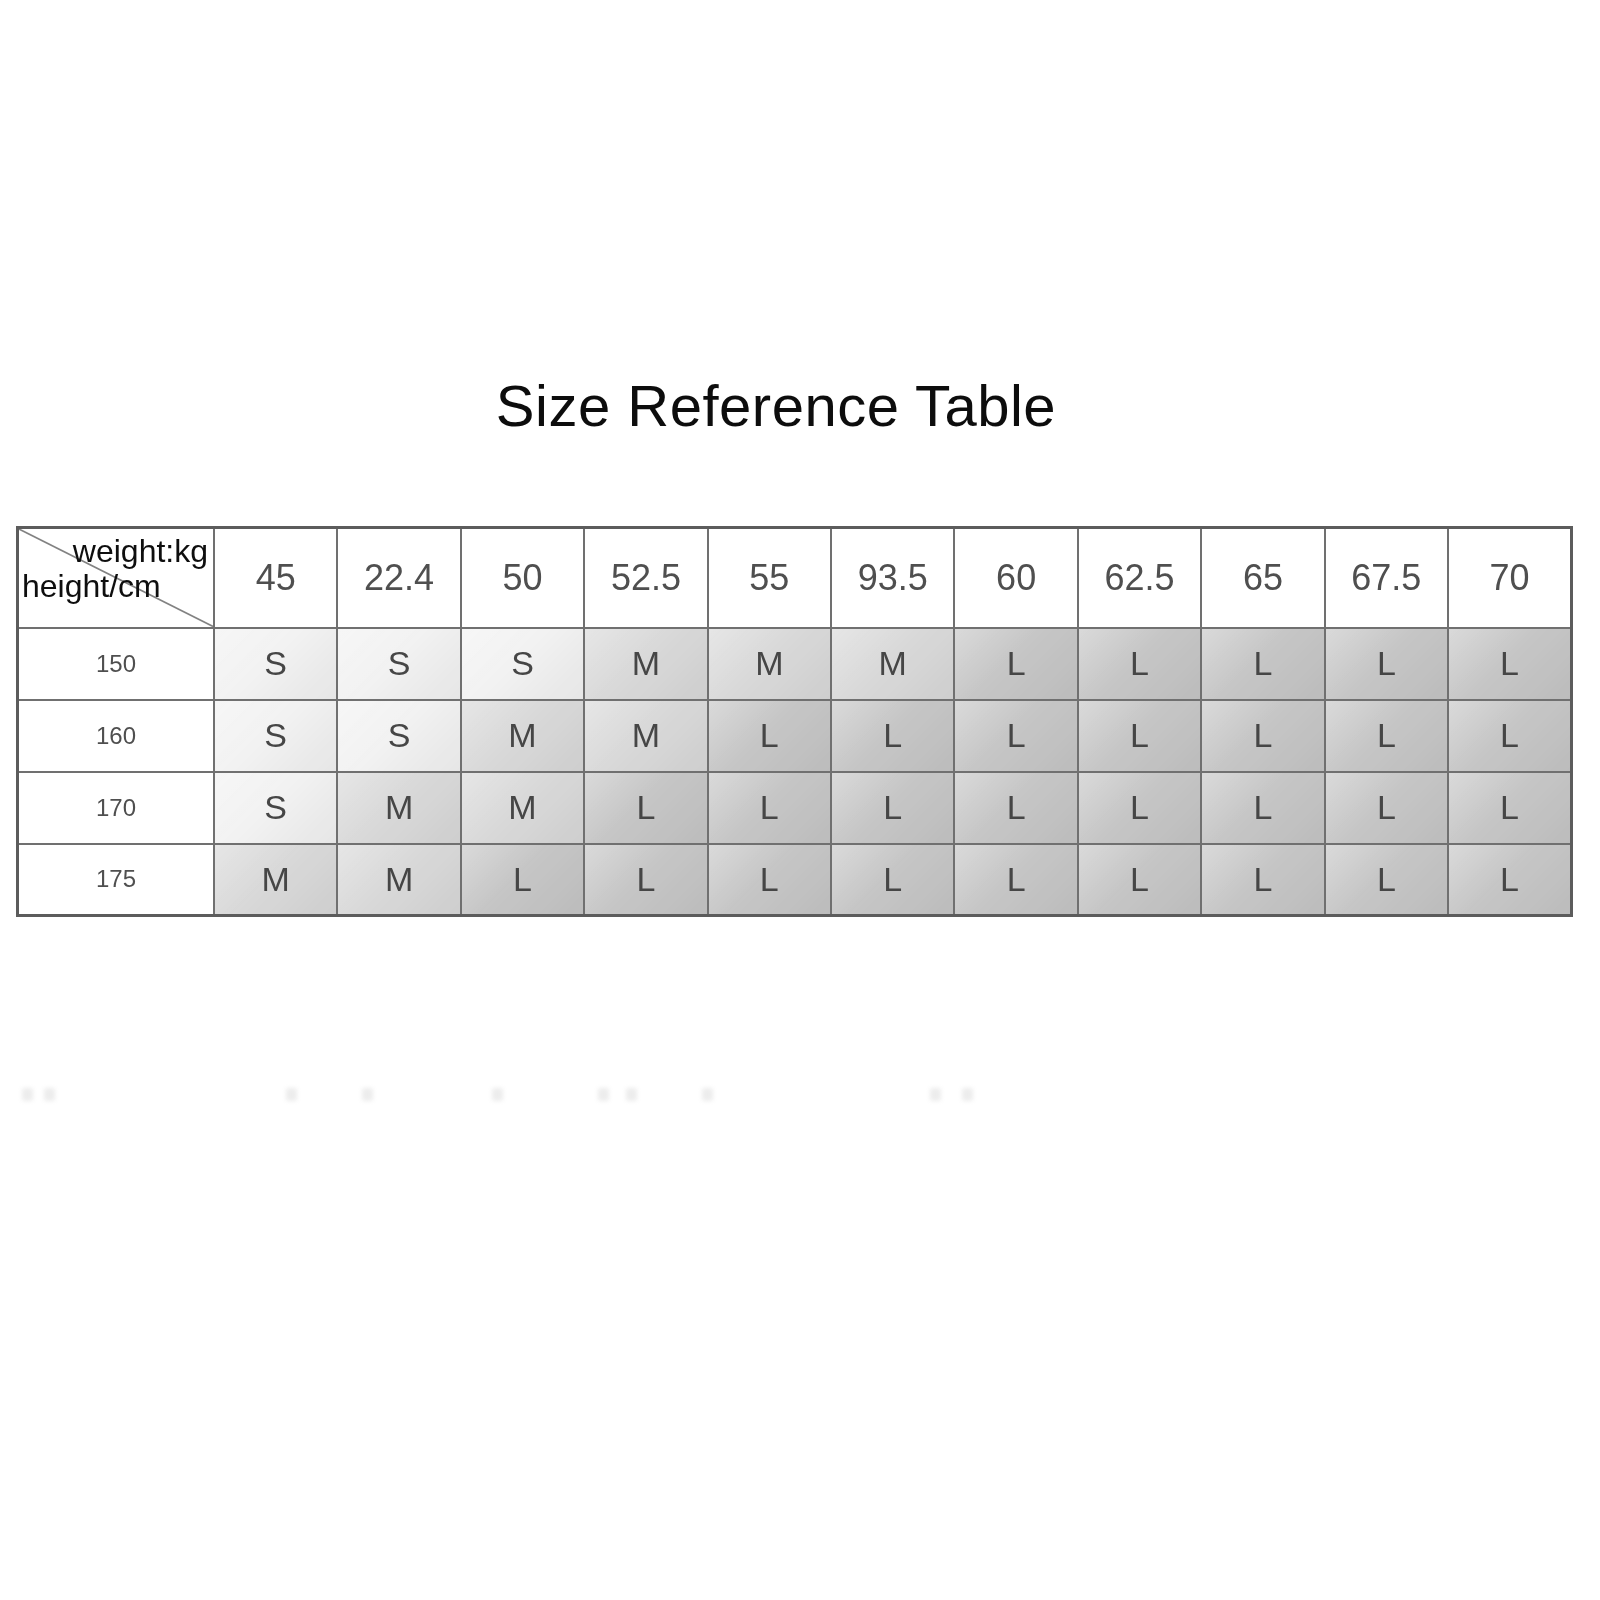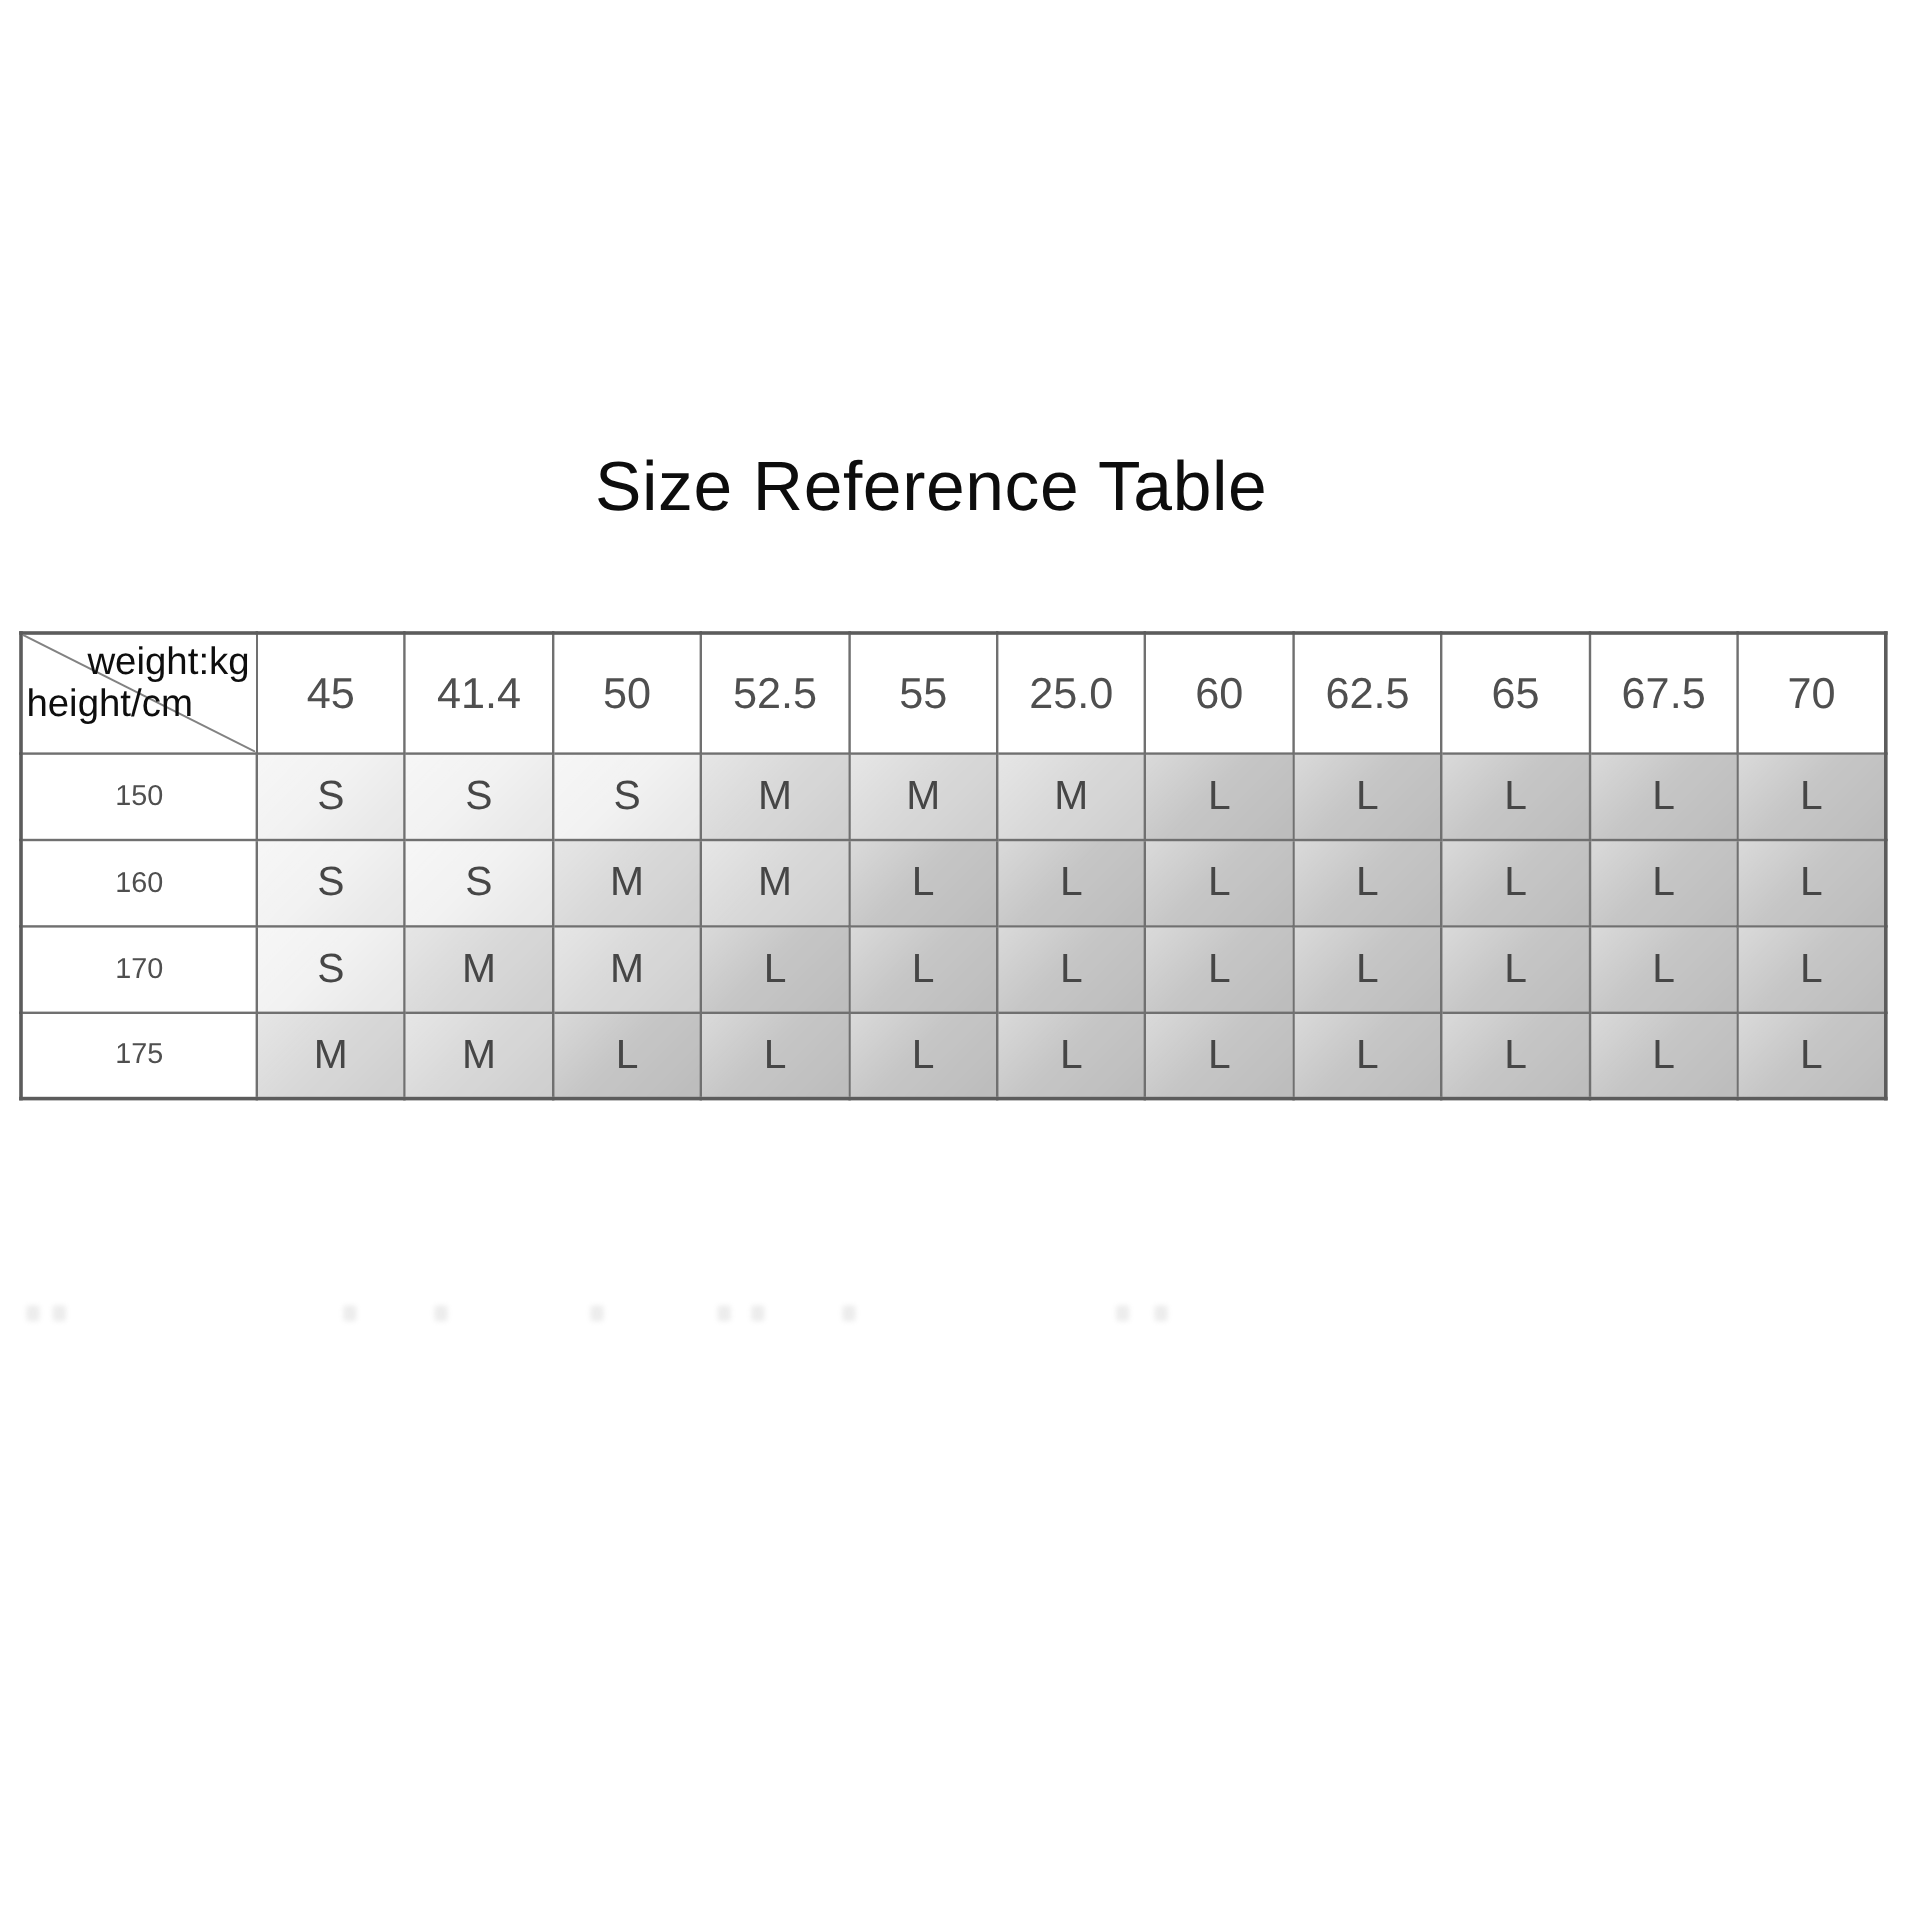--- a/index.html
+++ b/index.html
@@ -129,25 +129,25 @@
       <tr class="header-row">
         <th class="corner">
           <svg viewBox="0 0 194 100" preserveAspectRatio="none">
             <line x1="0" y1="0" x2="194" y2="100" stroke="#828282" stroke-width="1.6" vector-effect="non-scaling-stroke"></line>
           </svg>
           <span class="corner-top">weight:kg</span>
           <span class="corner-bottom">height/cm</span>
         </th>
 
       <th class="wcol">45</th>
-          <th class="wcol">41.4</th>
+          <th class="wcol">22.4</th>
           <th class="wcol">50</th>
           <th class="wcol">52.5</th>
           <th class="wcol">55</th>
-          <th class="wcol">25.0</th>
+          <th class="wcol">93.5</th>
           <th class="wcol">60</th>
           <th class="wcol">62.5</th>
           <th class="wcol">65</th>
           <th class="wcol">67.5</th>
           <th class="wcol">70</th>
         </tr>
     </thead>
     <tbody>
 
     <tr>

